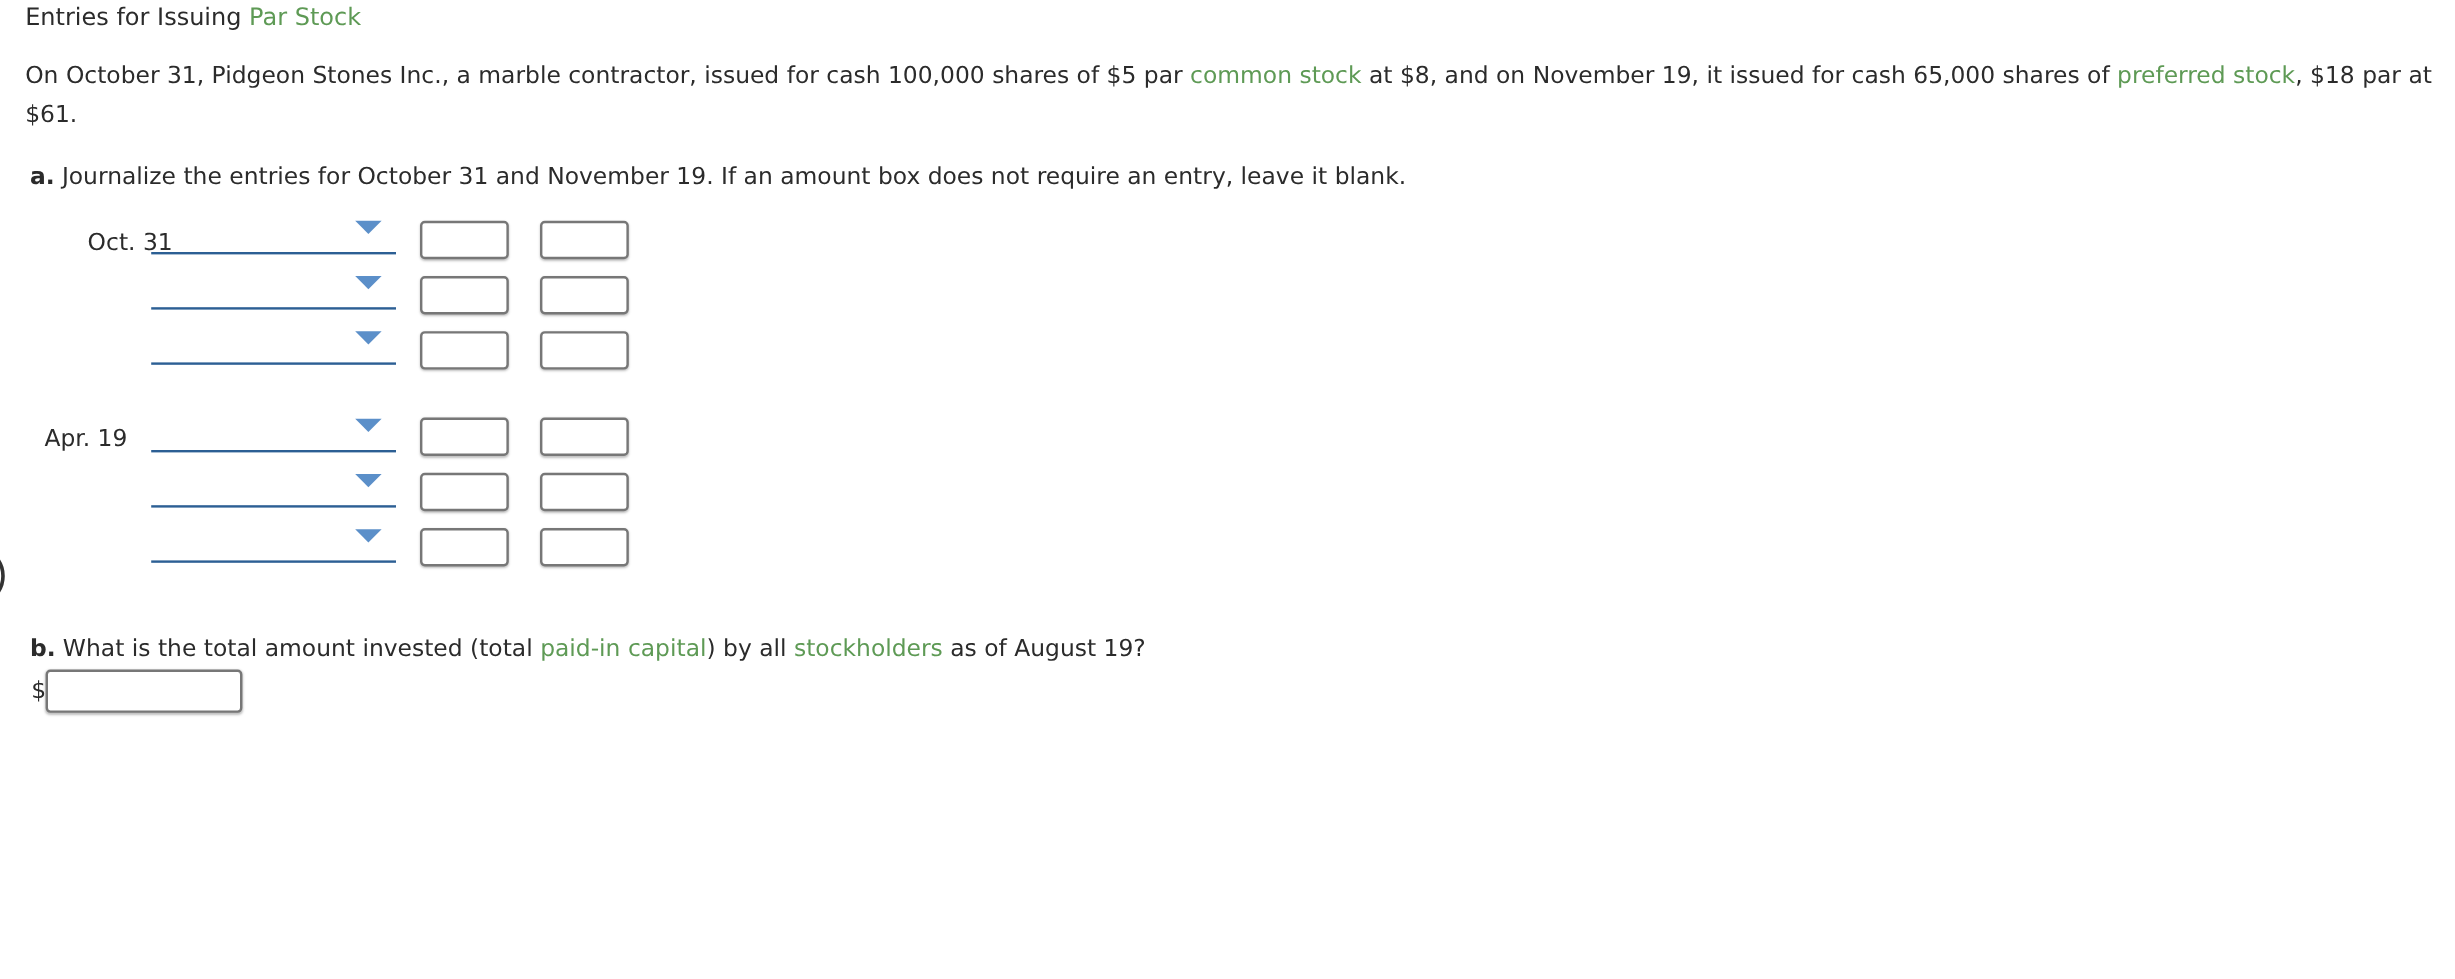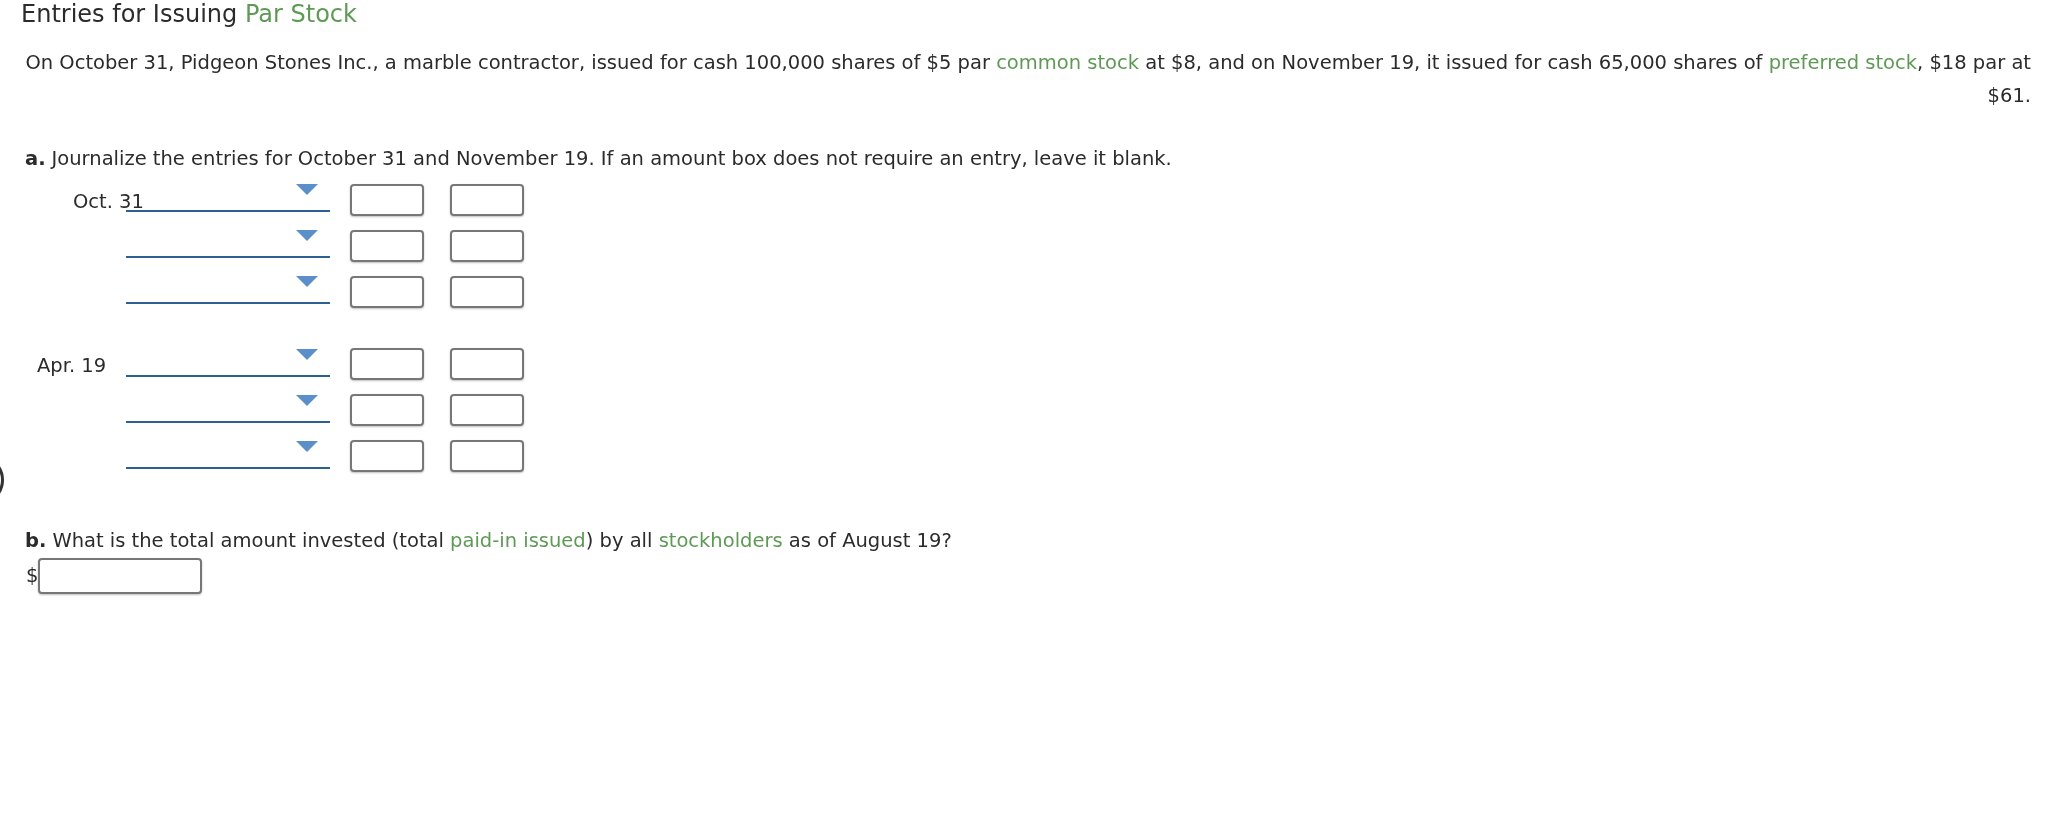--- a/index.html
+++ b/index.html
@@ -14,37 +14,36 @@
     overflow: hidden;
     font-family: "DejaVu Sans", "Liberation Sans", sans-serif;
     color: #2b2b2b;
     font-size: 19.5px;
   }
   .green { color: #5e9a55; }
   .title {
     position: absolute;
     left: 21px;
     top: 1px;
-    font-size: 24px;
+    font-size: 20px;
     line-height: 26px;
     white-space: nowrap;
   }
   .intro {
     position: absolute;
     left: 21px;
     top: 46px;
     width: 2010px;
     font-size: 19.5px;
     line-height: 33px;
-    text-align: right;
   }
   .qa {
     position: absolute;
     left: 25px;
-    top: 146px;
+    top: 134px;
     font-size: 19.5px;
     line-height: 26px;
     white-space: nowrap;
   }
   .qa b, .qb b { font-weight: bold; margin-right: 6px; }
   .qb {
     position: absolute;
     left: 25px;
     top: 528px;
     font-size: 19.5px;
@@ -176,17 +175,17 @@
 
 <div class="acct-select" style="top:437px;">
     <span class="caret"></span>
   </div>
 <input class="amt debit" style="top: 440px;" value="">
 <input class="amt credit" style="top: 440px;" value="">
 
 <div class="edge-circle"></div>
 
 <div class="qb">
-  <b>b.</b><span>What is the total amount invested (total </span><span class="green">paid-in issued</span><span>) by all </span><span class="green">stockholders</span><span> as of August 19?</span>
+  <b>b.</b><span>What is the total amount invested (total </span><span class="green">paid-in capital</span><span>) by all </span><span class="green">stockholders</span><span> as of August 19?</span>
 </div>
 
 <span class="dollar">$</span>
 <input class="total-input" value="" style="">
 
 </body></html>

